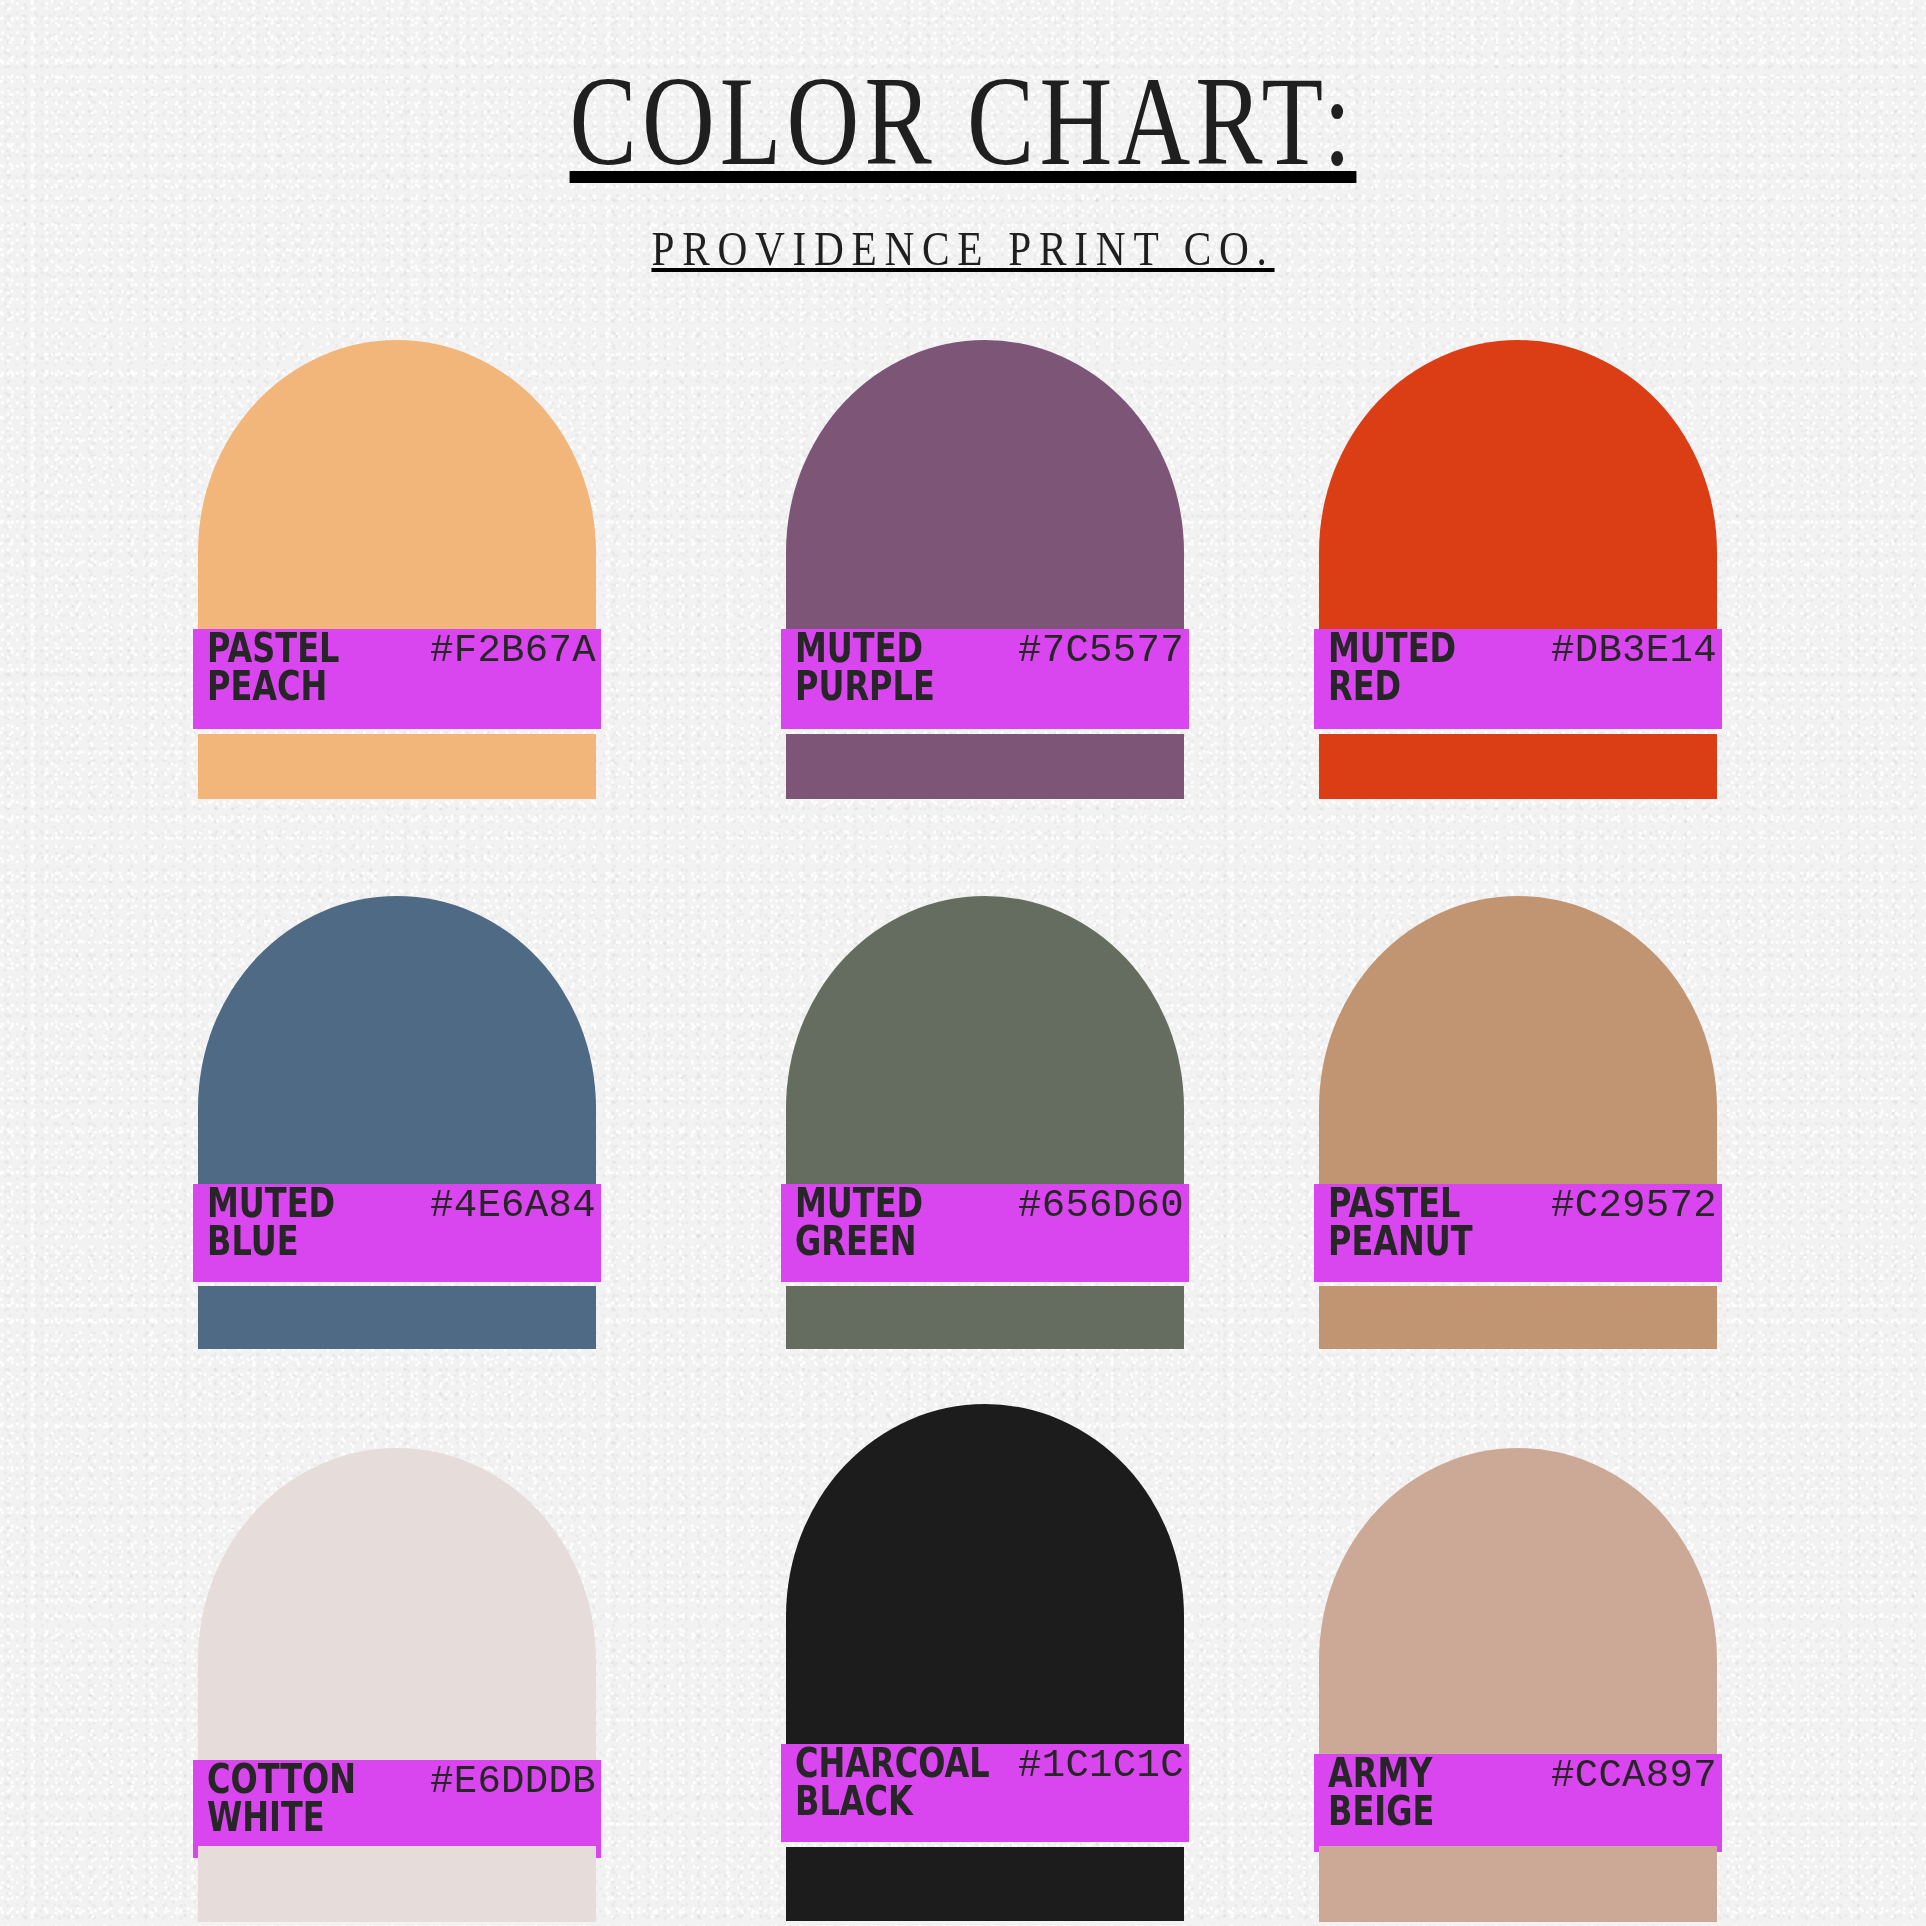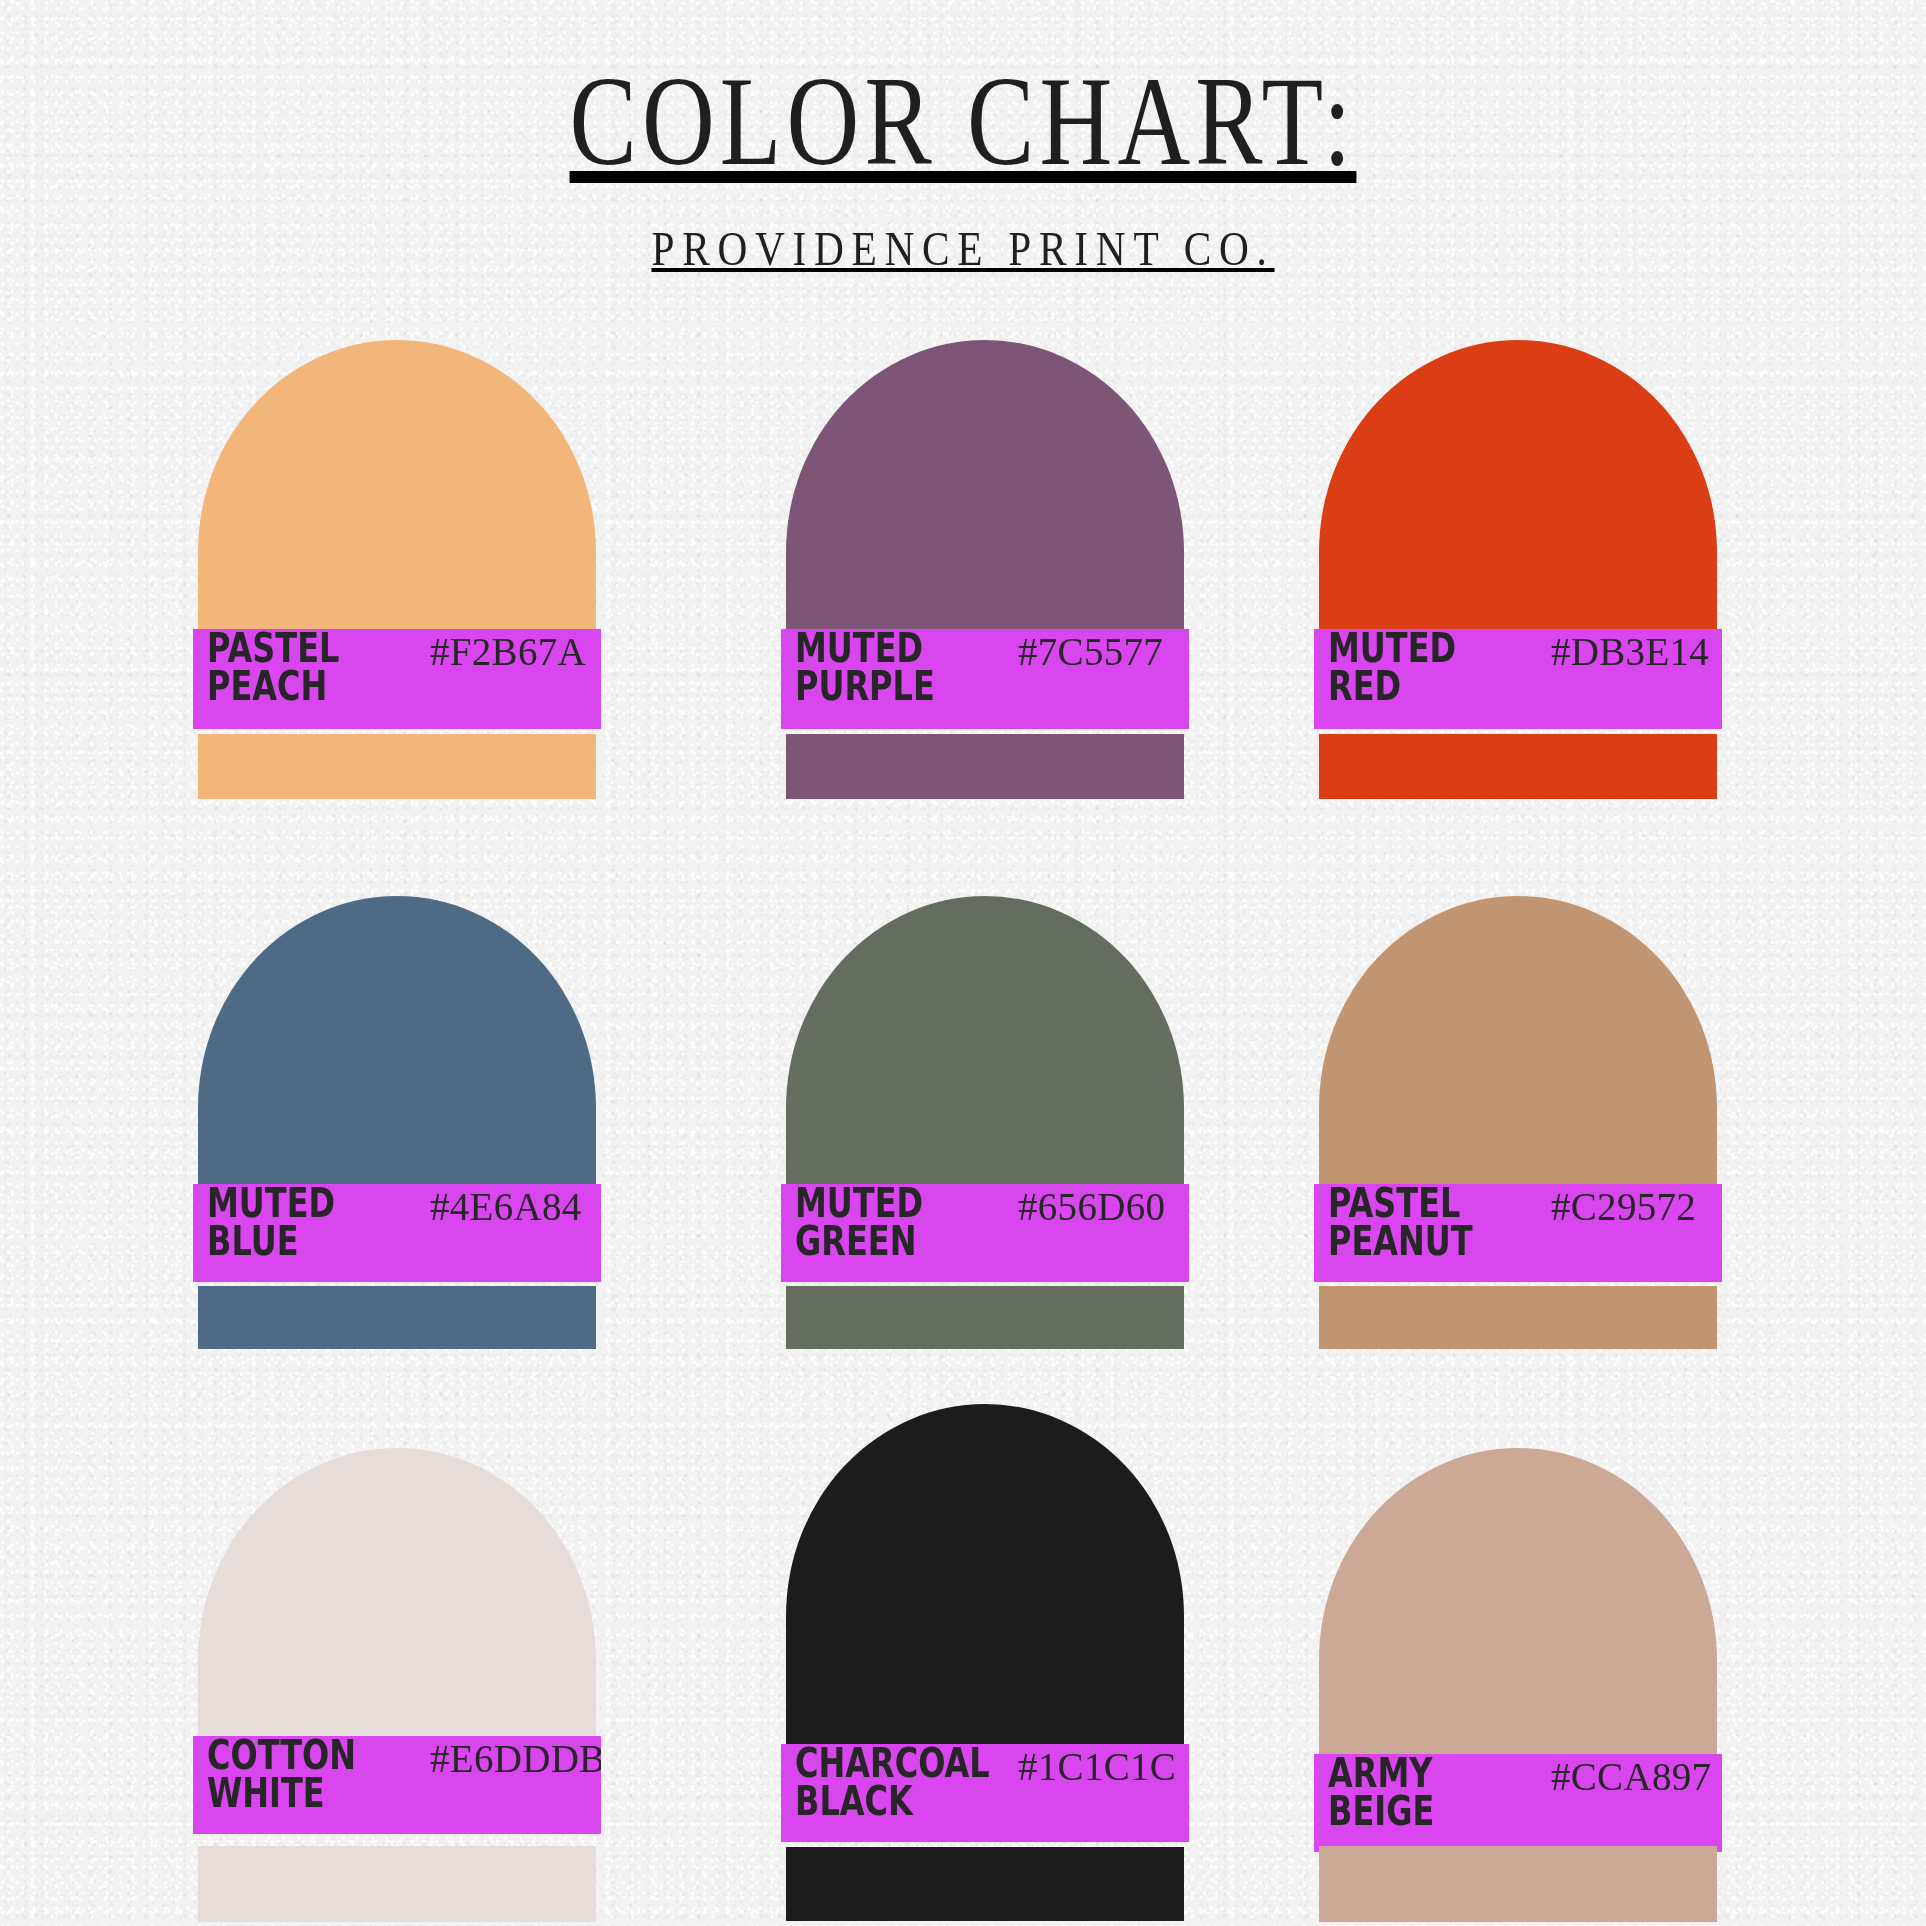--- a/index.html
+++ b/index.html
@@ -115,21 +115,21 @@
     color: #262626;
     white-space: pre-line;
     transform: scaleX(0.80);
     transform-origin: left center;
     margin-left: 14px;
     flex: 0 0 auto;
     width: 295px;
   }
 
   .swatch-hex {
-    font-family: Liberation Serif, serif;
+    font-family: Liberation Mono, monospace;
     font-weight: 400;
     font-size: 39px;
     color: #262626;
     letter-spacing: 0.3px;
     white-space: nowrap;
     flex: 0 0 auto;
     margin-left: -72px;
   }
 
   
@@ -206,21 +206,21 @@
     <div class="swatch-label" style="top:288px; height:98px;">
       <div class="swatch-name">PASTEL
 PEANUT</div>
       <div class="swatch-hex">#C29572</div>
     </div>
     <div class="swatch-foot" style="top:390px; height:63px; background:#C29572;"></div>
   </div>
 
   <div class="swatch-card" style="left:193px; top:1448px;">
     <div class="swatch-arch" style="top:0; height:327px; background:#E6DDDB;"></div>
-    <div class="swatch-label" style="top:288px; height:98px;">
+    <div class="swatch-label" style="top:312px; height:98px;">
       <div class="swatch-name">COTTON
 WHITE</div>
       <div class="swatch-hex">#E6DDDB</div>
     </div>
     <div class="swatch-foot" style="top:398px; height:76px; background:#E6DDDB;"></div>
   </div>
 
   <div class="swatch-card" style="left:781px; top:1404px;">
     <div class="swatch-arch" style="top:0; height:372px; background:#1C1C1C;"></div>
     <div class="swatch-label" style="top:340px; height:98px;">

